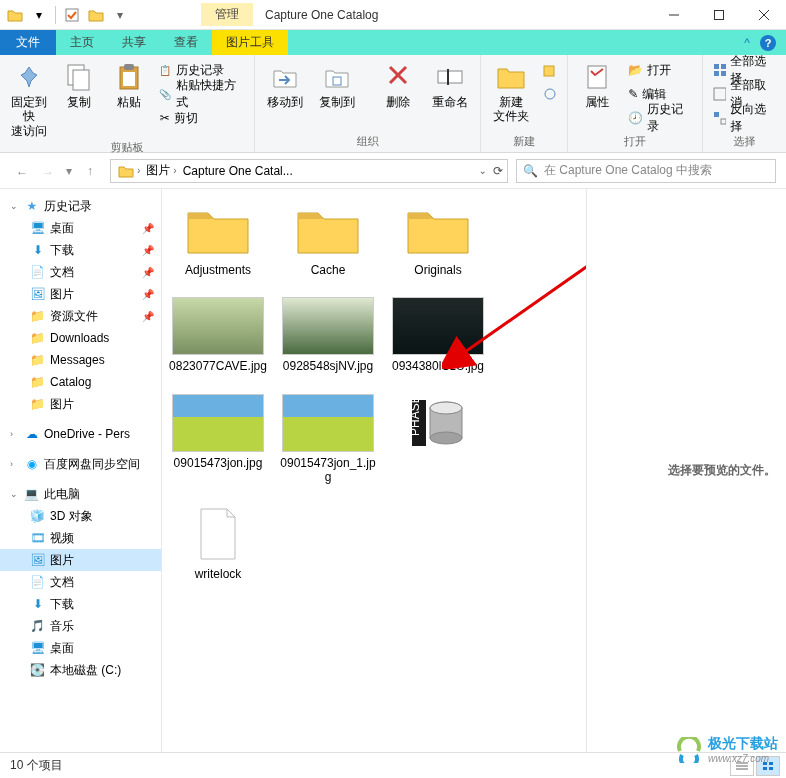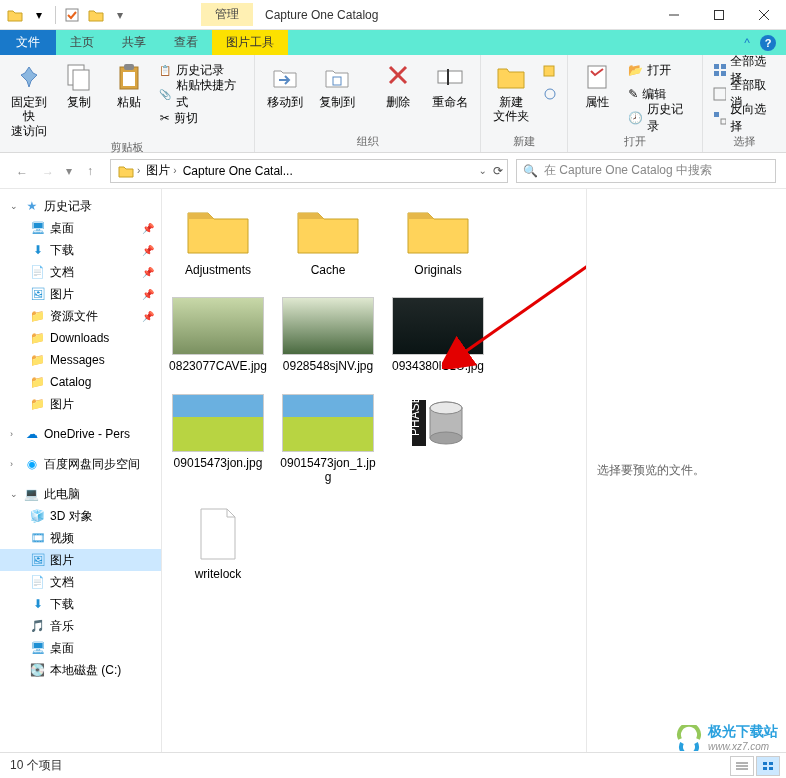--- a/index.html
+++ b/index.html
@@ -54,32 +54,32 @@
 .nav-pin { margin-left: auto; margin-right: 6px; color: #7a7a7a; font-size: 10px; }
 
 .content { flex: 1; display: flex; }
 .file-area { flex: 1; padding: 12px 6px; overflow: hidden; position: relative; }
 .items-grid { display: flex; flex-wrap: wrap; gap: 10px 10px; align-content: flex-start; }
 .file-item { width: 100px; display: flex; flex-direction: column; align-items: center; gap: 4px; }
 .folder-thumb { width: 72px; height: 58px; display:flex;align-items:center;justify-content:center; }
 .img-thumb { width: 92px; height: 58px; background: #777; border: 1px solid #ccc; }
 .file-label { text-align: center; font-size: 12px; line-height: 1.2; word-break: break-all; }
 
-.preview-pane { width: 200px; border-left: 1px solid #e8e8e8; display: flex; align-items: center; justify-content: flex-start; color: #666; font-size: 12px; padding: 10px; text-align: center; }
+.preview-pane { width: 200px; border-left: 1px solid #e8e8e8; display: flex; align-items: center; justify-content: flex-end; color: #666; font-size: 12px; padding: 10px; text-align: center; font-weight: bold; }
 
 
 .red-arrow { position: absolute; pointer-events: none; }
 
 
 .statusbar { height: 26px; border-top: 1px solid #e0e0e0; display: flex; align-items: center; padding: 0 10px; font-size: 12px; color: #333; background: #fff; position: relative; }
 .status-right { position: absolute; right: 6px; bottom: 2px; display: flex; gap: 2px; align-items: center; }
 .view-toggle { width: 24px; height: 20px; border: 1px solid #ccc; display:flex;align-items:center;justify-content:center; }
 
 
-.watermark { position: absolute; right: 8px; bottom: 26px; display: flex; align-items: center; gap: 4px; opacity: 0.9; }
+.watermark { position: absolute; right: 8px; bottom: 14px; display: flex; align-items: center; gap: 4px; opacity: 0.9; }
 .wm-text { color: #1296db; font-size: 14px; font-weight: bold; }
 .wm-sub { color: #888; font-size: 10px; font-style: italic; }
 
 svg { display: block; }
 </style>
 </head>
 <body>
 
 <div class="titlebar">
   <div class="qat">

